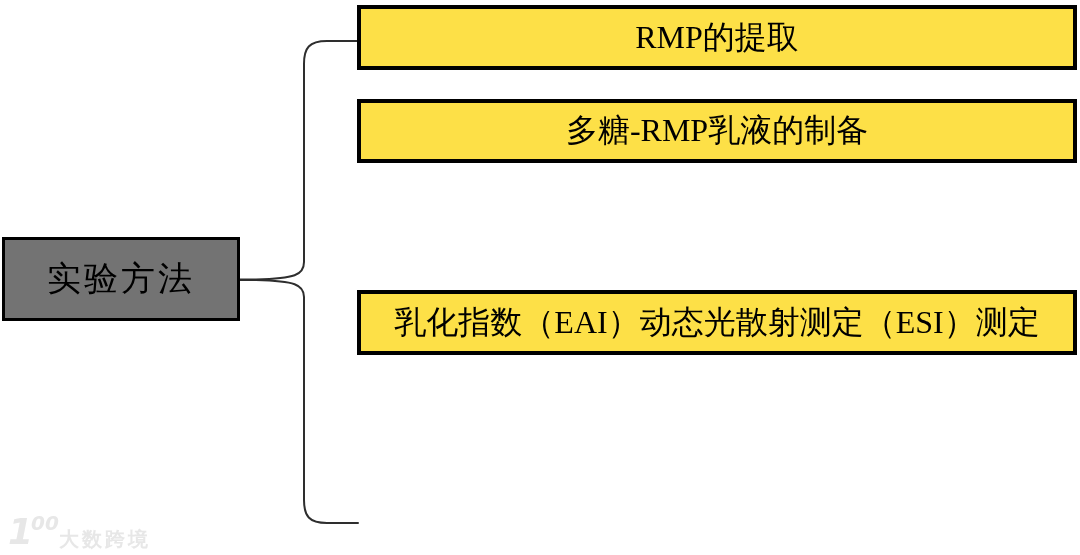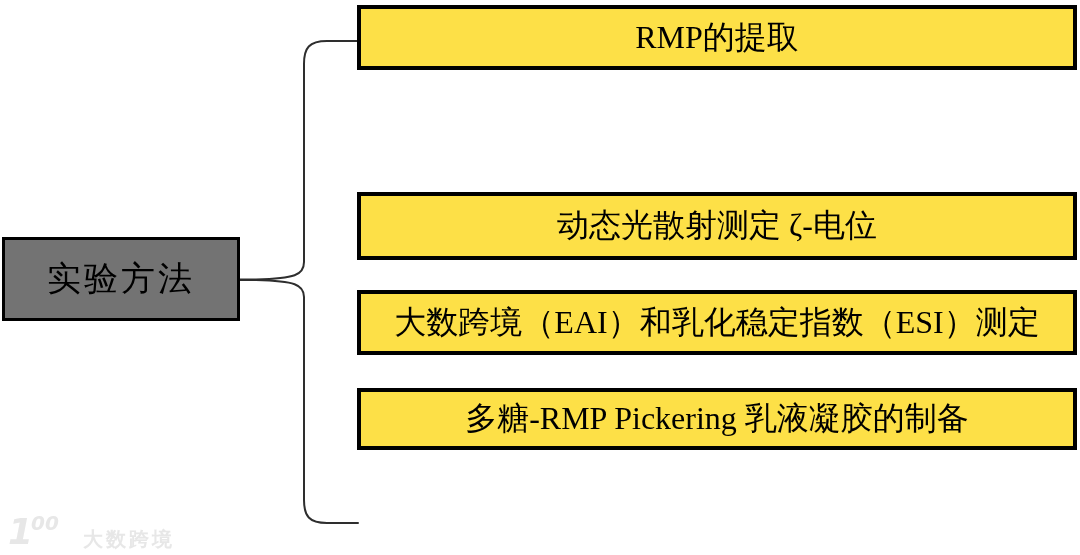--- a/index.html
+++ b/index.html
@@ -57,21 +57,21 @@
   .b2 { top: 192px; height: 68px; }
   .b3 { top: 290px; height: 65px; }
   .b4 { top: 388px; height: 62px; }
   .b5 { top: 483px; height: 65px; }
   .watermark {
     position: absolute;
     left: 8px;
     bottom: 5px;
     display: flex;
     align-items: flex-end;
-    gap: 24px;
+    gap: 0;
     color: #e7e7e7;
     font-family: "DejaVu Sans", "Liberation Sans", sans-serif;
     font-weight: bold;
     user-select: none;
   }
   .wm-logo {
     font-style: italic;
     letter-spacing: -2px;
     line-height: 1;
     white-space: nowrap;
@@ -110,26 +110,25 @@
              C 295 281 304 284.5 304 297
              L 304 500
              C 304 516 309 523 327 523
              L 358 523" fill="none" stroke="#2e2e2e" stroke-width="2" stroke-linecap="round"></path>
   </svg>
 
   <div class="root-box">实验方法</div>
 
   <div class="mbox b0">RMP的提取</div>
 
+  <div class="mbox b1">多糖-RMP乳液的制备</div>
 
-  <div class="mbox b2">动态光散射测定 ζ-电位</div>
 
-  <div class="mbox b3">大数跨境（EAI）和乳化稳定指数（ESI）测定</div>
+  <div class="mbox b3">乳化指数（EAI）动态光散射测定（ESI）测定</div>
 
-  <div class="mbox b4">多糖-RMP Pickering 乳液凝胶的制备</div>
 
 
   <div class="watermark">
     <span class="wm-logo"><span class="wm-one">1</span><span class="wm-oo">00</span></span>
     <span class="wm-text">大数跨境</span>
   </div>
 
 </div>
 
 </body></html>

